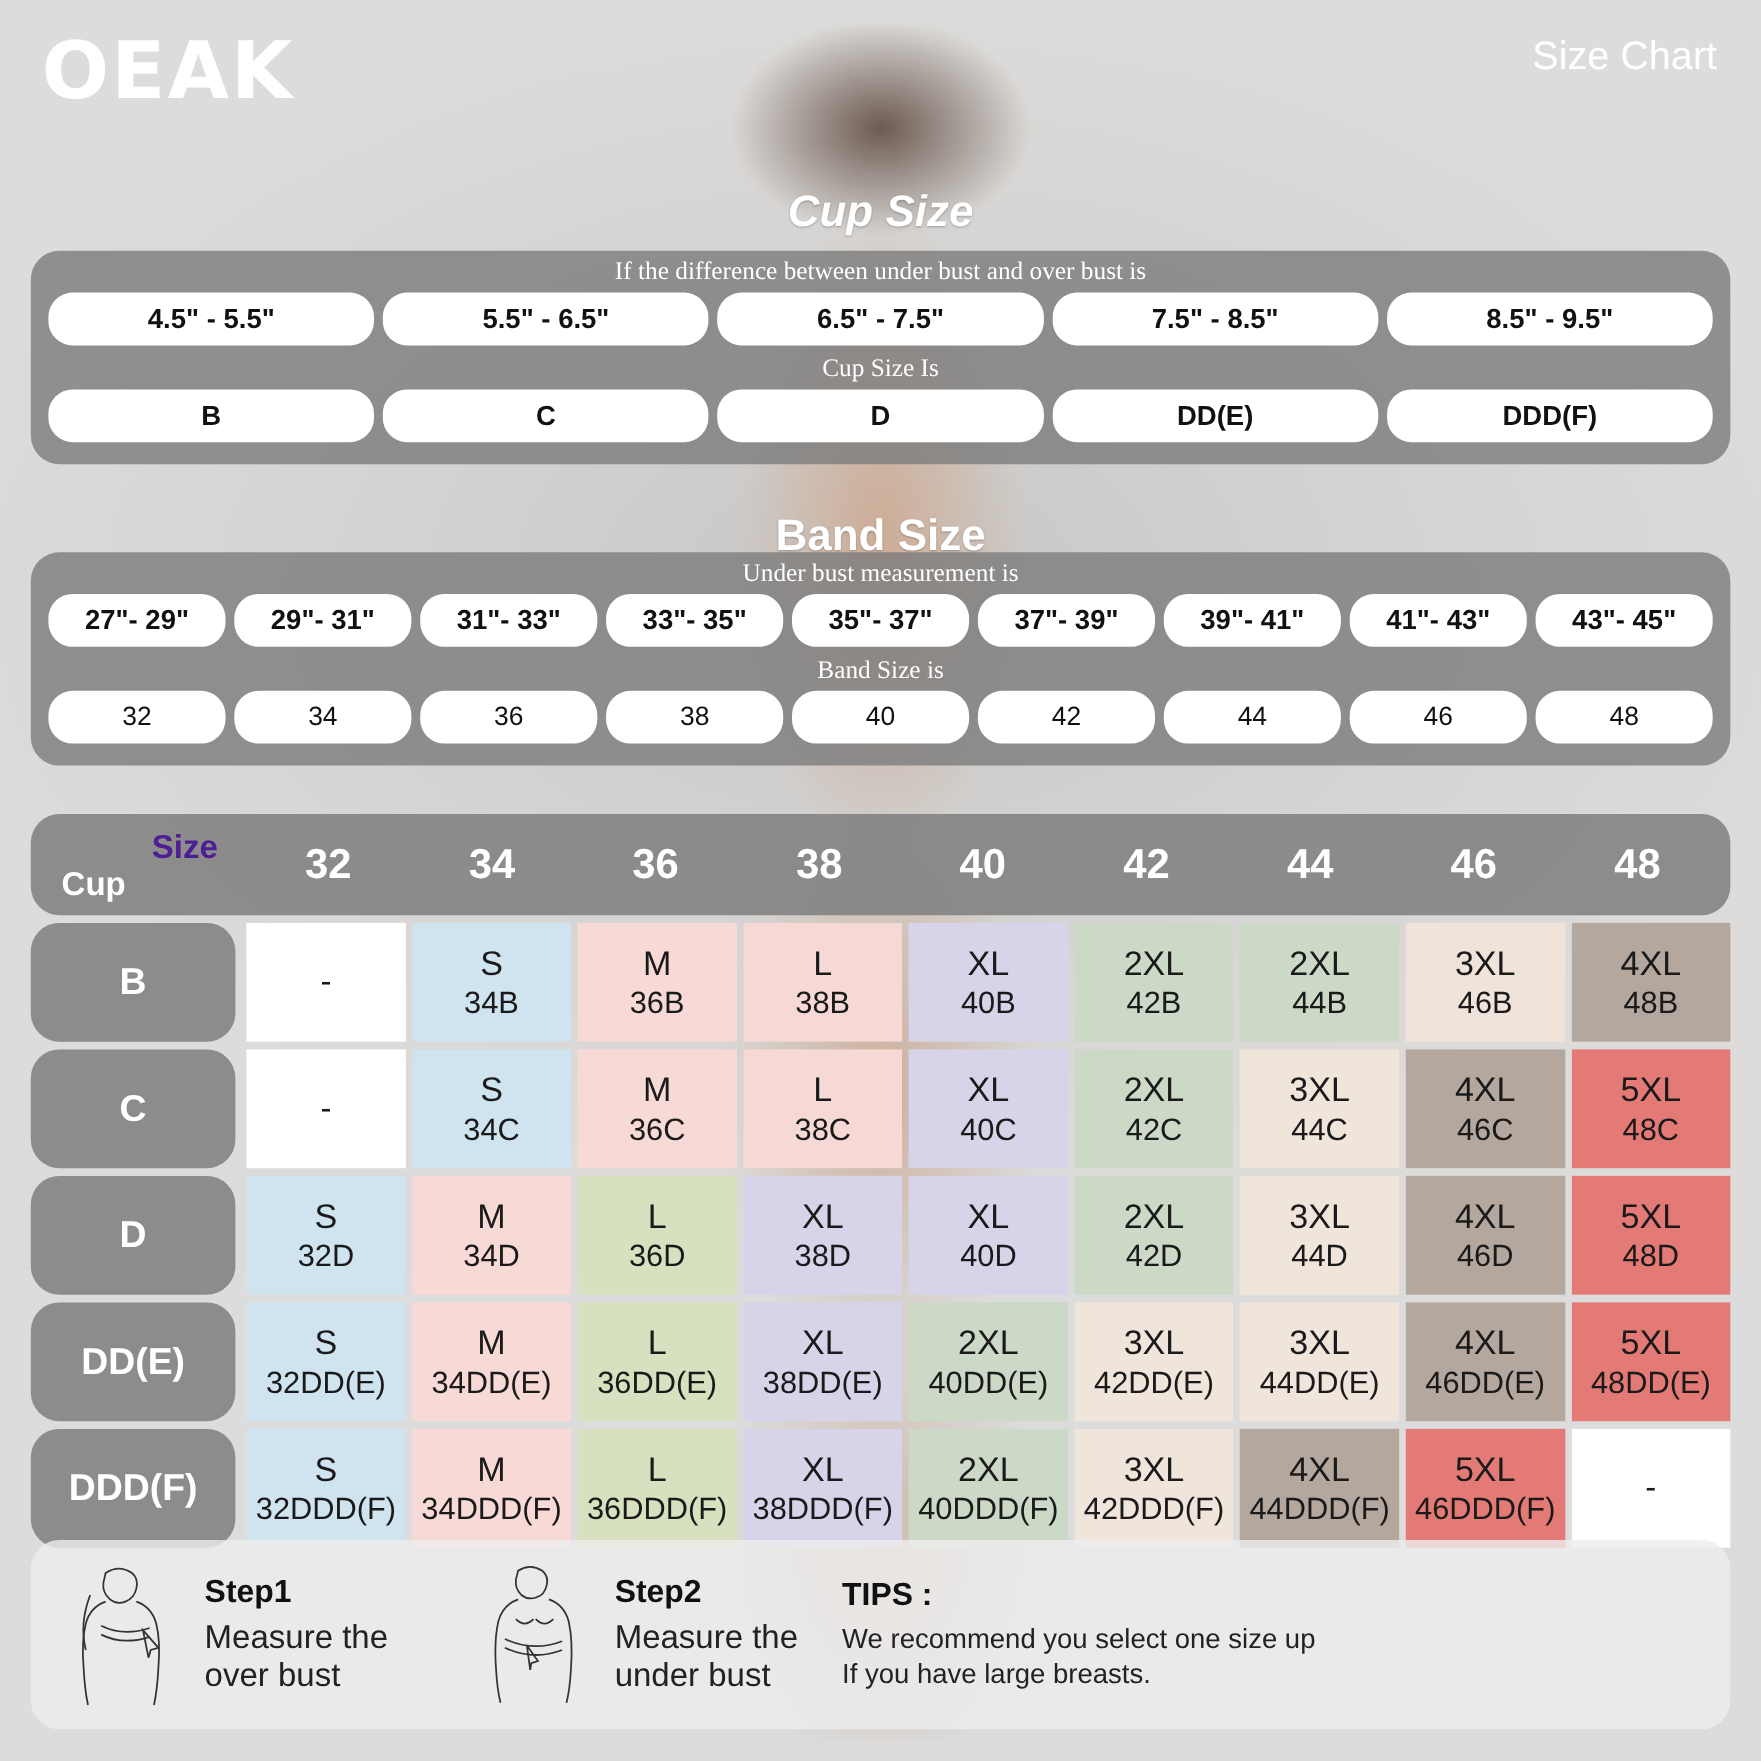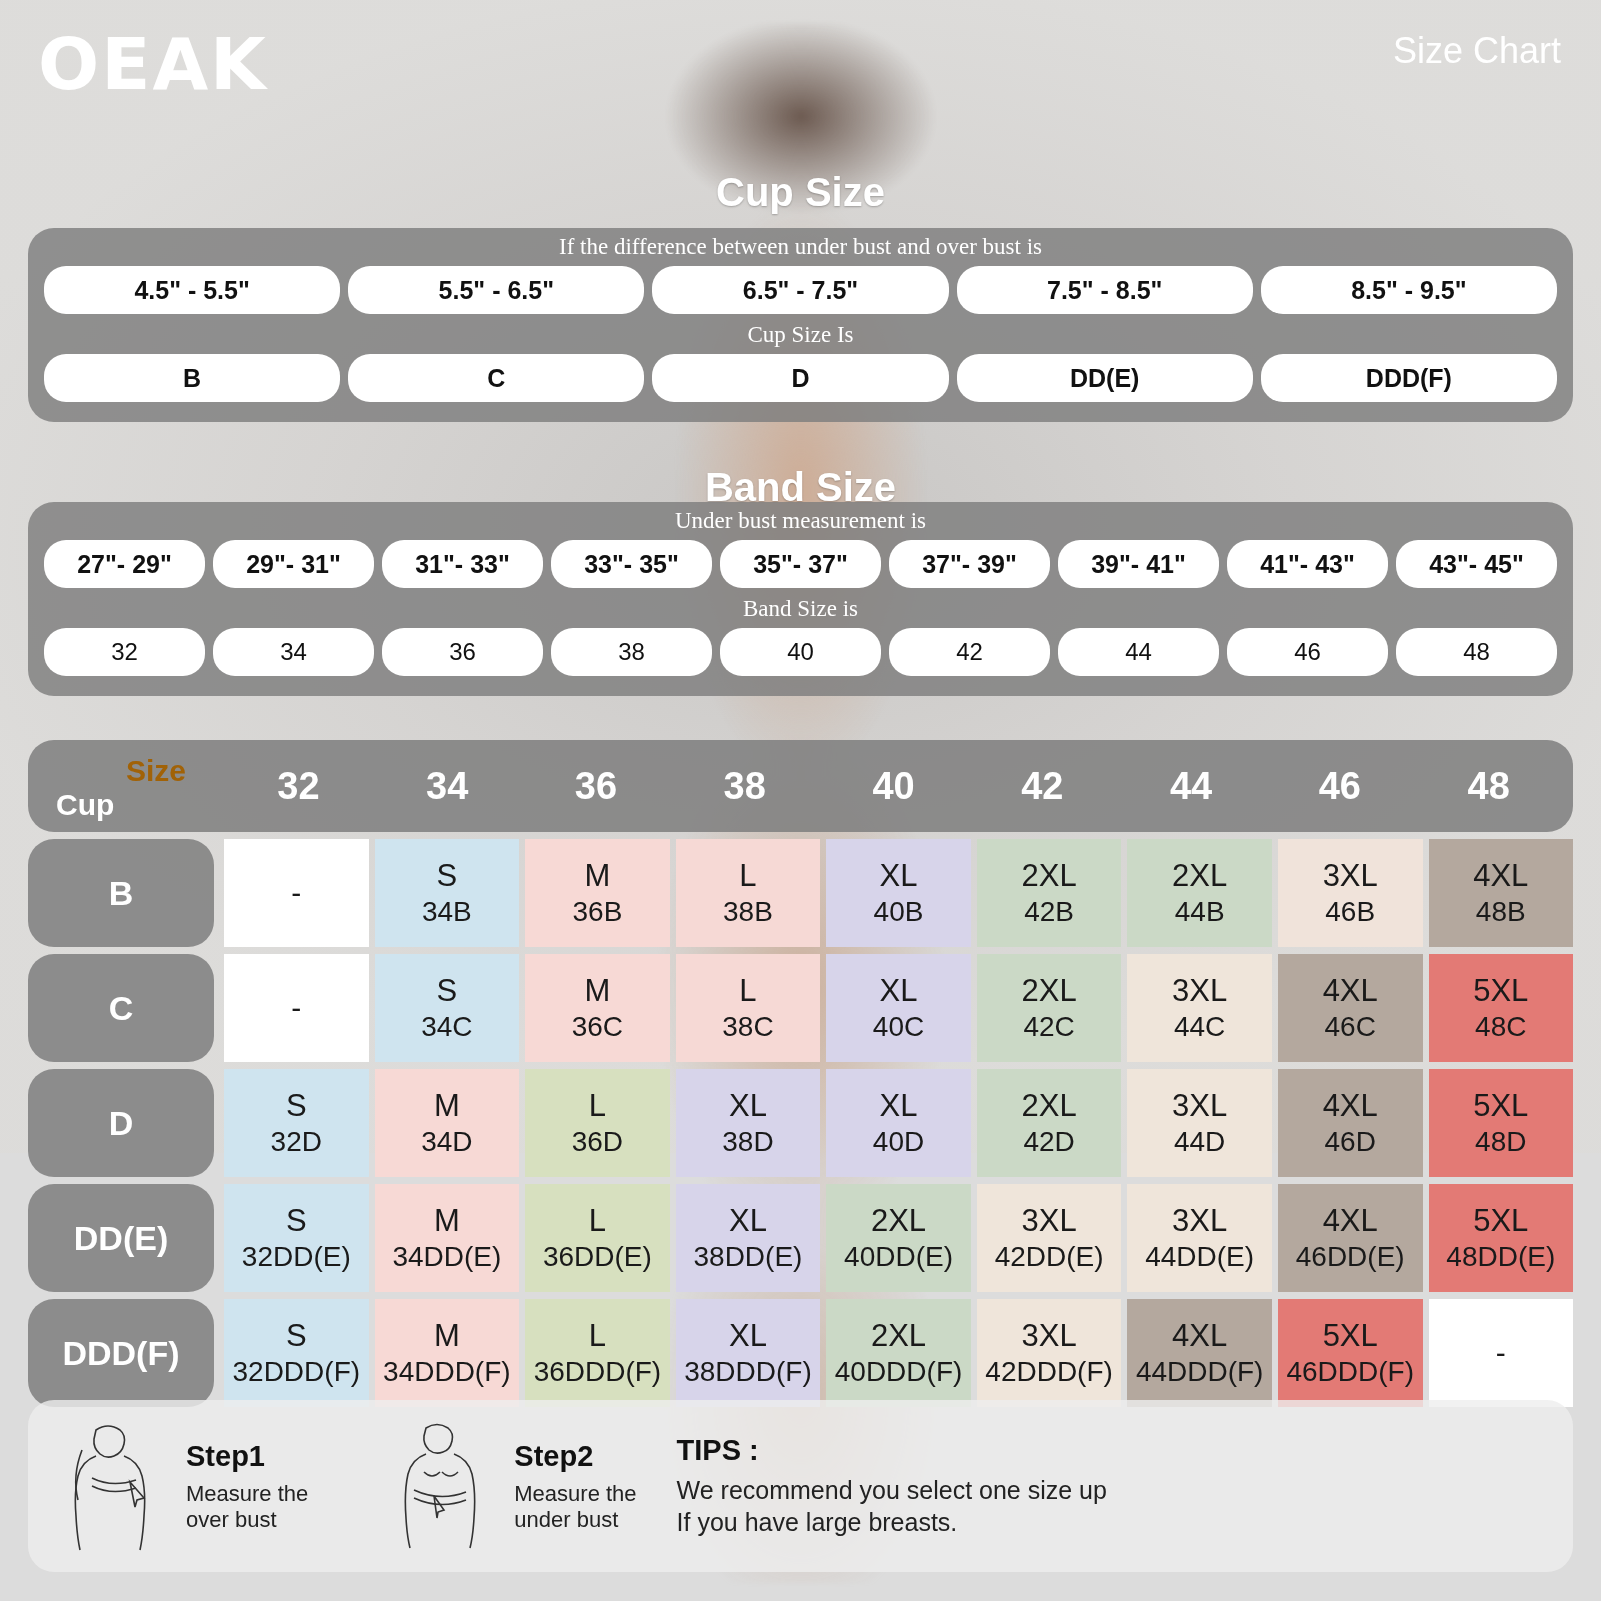--- a/index.html
+++ b/index.html
@@ -87,22 +87,22 @@
     border-radius: 26px;
     height: 92px;
     display: flex; align-items: center;
     padding: 0 10px;
     margin-bottom: 7px;
   }
   .corner {
     width: 186px; position: relative; height: 92px; flex: 0 0 186px;
   }
   .corner .size-word {
-    position: absolute; left: 88px; top: 14px;
-    color: #a16207; font-size: 30px; font-weight: bold;
+    position: absolute; left: 100px; top: 14px;
+    color: #4c1d95; font-size: 30px; font-weight: bold;
   }
   .corner .cup-word {
     position: absolute; left: 18px; top: 48px;
     color: #fff; font-size: 30px; font-weight: bold;
   }
   .head-cell {
     flex: 1 1 0; text-align: center; color: #ffffff;
     font-size: 38px; font-weight: bold;
   }
   .matrix-row { display: flex; align-items: stretch; margin-bottom: 7px; height: 108px; }
@@ -131,35 +131,35 @@
     position: absolute; left: 28px; top: 1400px; width: 1545px; height: 172px;
     background: rgba(238,238,238,0.80);
     border-radius: 26px;
     display: flex; align-items: center;
     padding: 0 24px;
   }
   .step { display: flex; align-items: center; }
   .step .art { width: 120px; height: 140px; }
   .step .txt { margin-left: 14px; }
   .step .title { font-size: 29px; font-weight: bold; color: #111; }
-  .step .desc { font-size: 22px; color: #222; line-height: 1.15; margin-top: 8px; }
+  .step .desc { font-size: 30px; color: #222; line-height: 1.15; margin-top: 8px; }
   .tips { margin-left: 40px; }
   .tips .title { font-size: 29px; font-weight: bold; color: #111; }
   .tips .desc { font-size: 25px; color: #222; line-height: 1.25; margin-top: 8px; }
 </style>
 </head>
 <body>
 
 <div id="wrap">
   <div id="bg"></div>
 
   <div class="brand">OEAK</div>
   <div class="chart-title">Size Chart</div>
 
-  <div class="section-heading" style="top:170px;left:0;">Cup Size</div>
+  <div class="section-heading" style="top:170px;left:0;font-style:italic;">Cup Size</div>
   <div class="panel" id="cup-panel" style="left:28px; top:228px; width:1545px; height:194px;">
     <div class="sub-label">If the  difference between under bust and over bust is</div>
     <div class="row" id="cup-range-row">
         <div class="cell">4.5" -  5.5"</div>
         <div class="cell">5.5" -  6.5"</div>
         <div class="cell">6.5" -  7.5"</div>
         <div class="cell">7.5" -  8.5"</div>
         <div class="cell">8.5" -  9.5"</div>
       </div>
     <div class="sub-label" style="padding-top:8px;">Cup Size Is</div>

